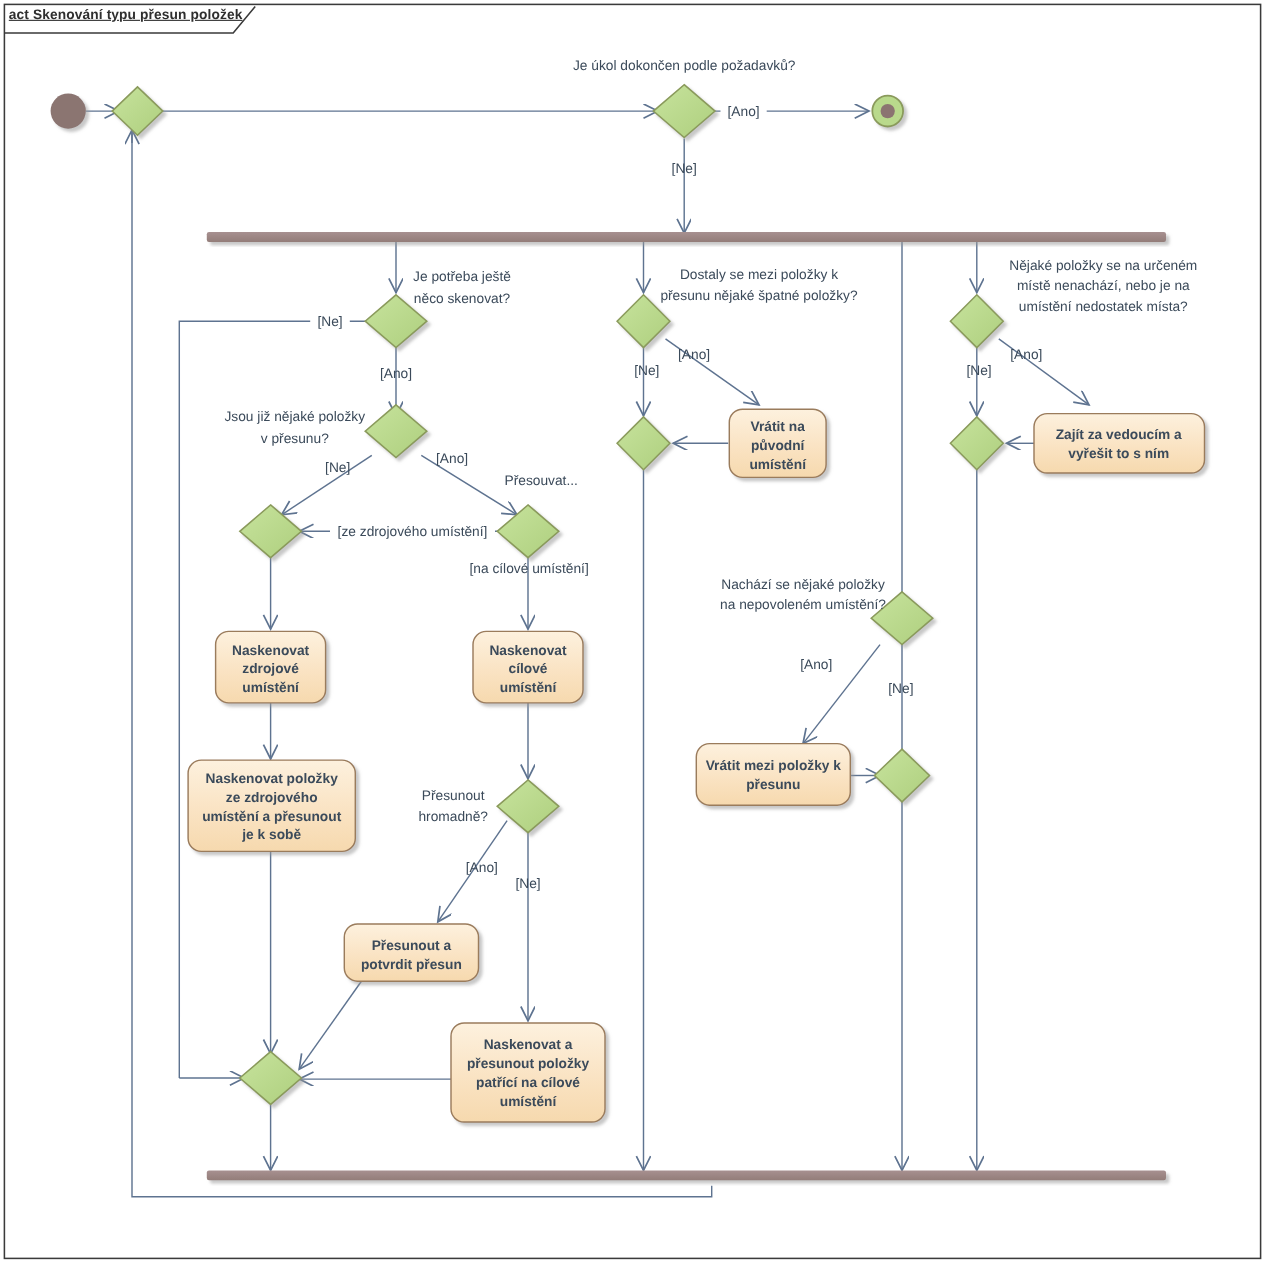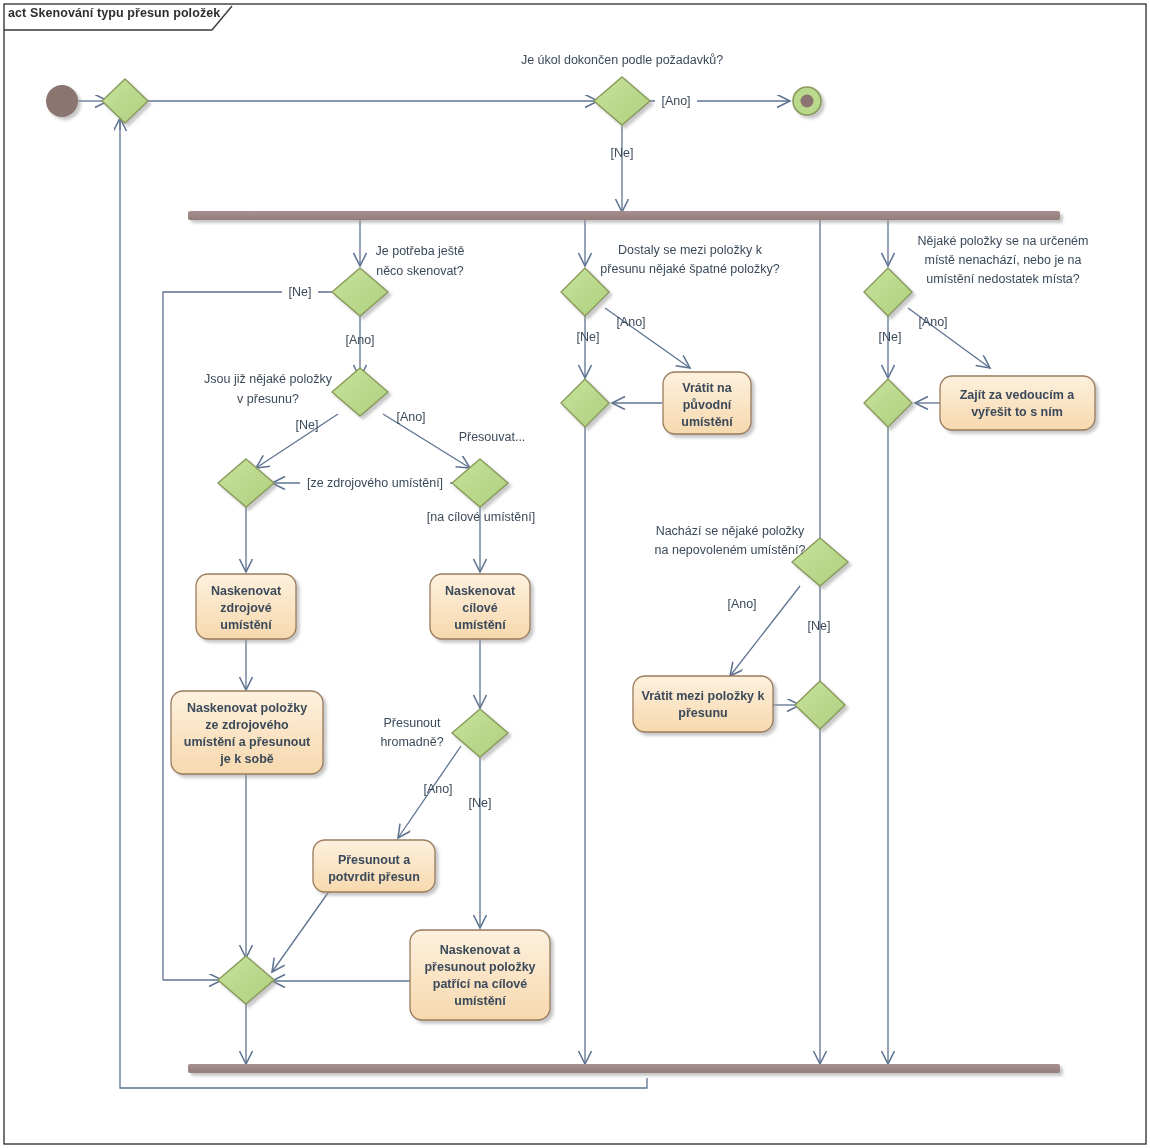--- a/index.html
+++ b/index.html
@@ -2,21 +2,21 @@
 <html><head>
 <meta charset="utf-8">
 <style>
   html,body{margin:0;padding:0;background:#ffffff;}
   body{font-family:"Liberation Sans","DejaVu Sans",sans-serif;}
   #stage{position:relative;width:1150px;height:1148px;background:#ffffff;overflow:hidden;}
   #diagram{position:absolute;left:0;top:0;width:1150px;height:1148px;}
   .frame-title{
     position:absolute;left:8px;top:6px;
     font-size:12.5px;font-weight:bold;color:#2e2e2e;
-    white-space:nowrap;letter-spacing:0.1px;
+    white-space:nowrap;letter-spacing:0.1px;text-decoration:underline;
   }
   svg text{font-family:"Liberation Sans","DejaVu Sans",sans-serif;}
   .lbl{font-size:12.5px;fill:#3b4a5a;}
   .q{font-size:12.5px;fill:#3b4a5a;}
   .act{font-size:12.5px;fill:#3b4a5a;font-weight:bold;}
 </style>
 </head>
 <body>
 
 <div id="stage">

